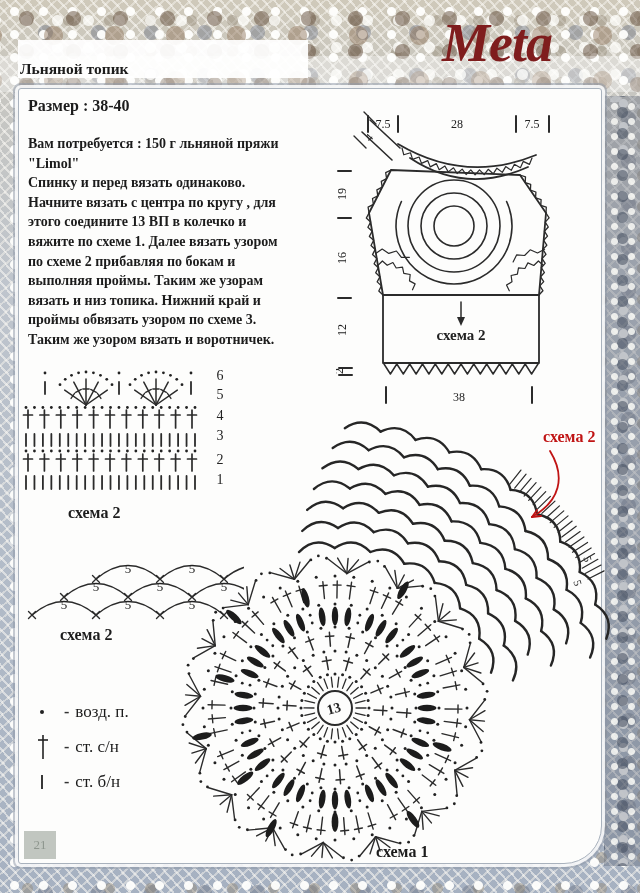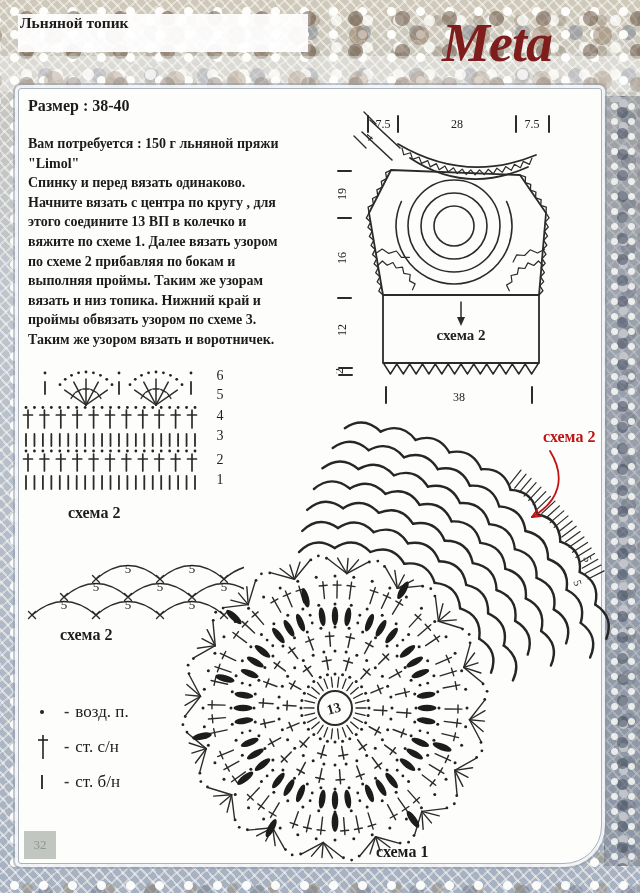--- a/index.html
+++ b/index.html
@@ -22,22 +22,22 @@
   .right-lace{position:absolute;left:604px;top:96px;width:36px;height:770px;z-index:0;
     background:
       radial-gradient(circle, rgba(255,255,250,.8) 0 3px, rgba(0,0,0,0) 4px) 2px 3px/17px 15px,
       radial-gradient(circle, rgba(60,70,88,.5) 0 5px, rgba(0,0,0,0) 6px) 7px 6px/23px 21px,
       rgba(96,106,122,.38);}
   .scan-glare{position:absolute;left:0;top:56px;width:640px;height:36px;background:rgba(255,255,255,.35);z-index:0;}
   
   .page{position:absolute;left:18px;top:88px;width:582px;height:774px;background:#fdfdfc;z-index:1;
     border:1.5px solid #a9b2bd;border-radius:3px 3px 38px 3px;
     box-shadow:0 0 0 3px rgba(255,255,255,.85), 0 0 0 5px rgba(140,150,165,.5);}
-  .title-box{position:absolute;left:18px;top:14px;width:290px;height:38px;z-index:2;
-    background:rgba(255,255,255,.93);display:flex;align-items:flex-start;padding-left:2px;box-sizing:border-box;}
+  .title-box{position:absolute;left:18px;top:40px;width:290px;height:38px;z-index:2;
+    background:rgba(255,255,255,.93);display:flex;align-items:flex-end;padding-left:2px;box-sizing:border-box;}
   .title-box span{font-size:15.5px;font-weight:700;}
   .logo{position:absolute;left:442px;top:16px;z-index:2;font-style:italic;font-weight:700;
     font-size:54px;letter-spacing:-1px;line-height:1;}
   .size-line{position:absolute;left:28px;top:97px;z-index:2;font-size:16px;font-weight:700;}
   .instructions{position:absolute;left:28px;top:134px;width:326px;z-index:2;
     font-size:14px;font-weight:700;line-height:19.6px;white-space:pre-line;}
   .caption{position:absolute;z-index:3;font-size:16px;font-weight:700;}
   .callout{position:absolute;left:543px;top:428px;z-index:4;font-size:16px;font-weight:700;}
   .legend{position:absolute;left:36px;top:702px;z-index:2;display:flex;flex-direction:column;gap:10px;}
   .legend-row{display:flex;align-items:center;}
@@ -1037,14 +1037,14 @@
       <span class="sym">
         <svg width="14" height="20" viewBox="0 0 14 20">
             <line x1="6" y1="3" x2="6" y2="17" stroke="#222" stroke-width="1.8"></line>
           </svg>
       </span>
       <span class="dash">-</span>
       <span class="lbl">ст. б/н</span>
     </div>
   </div>
 
-  <div class="page-number">32</div>
+  <div class="page-number">21</div>
 </div>
 
 </body></html>

